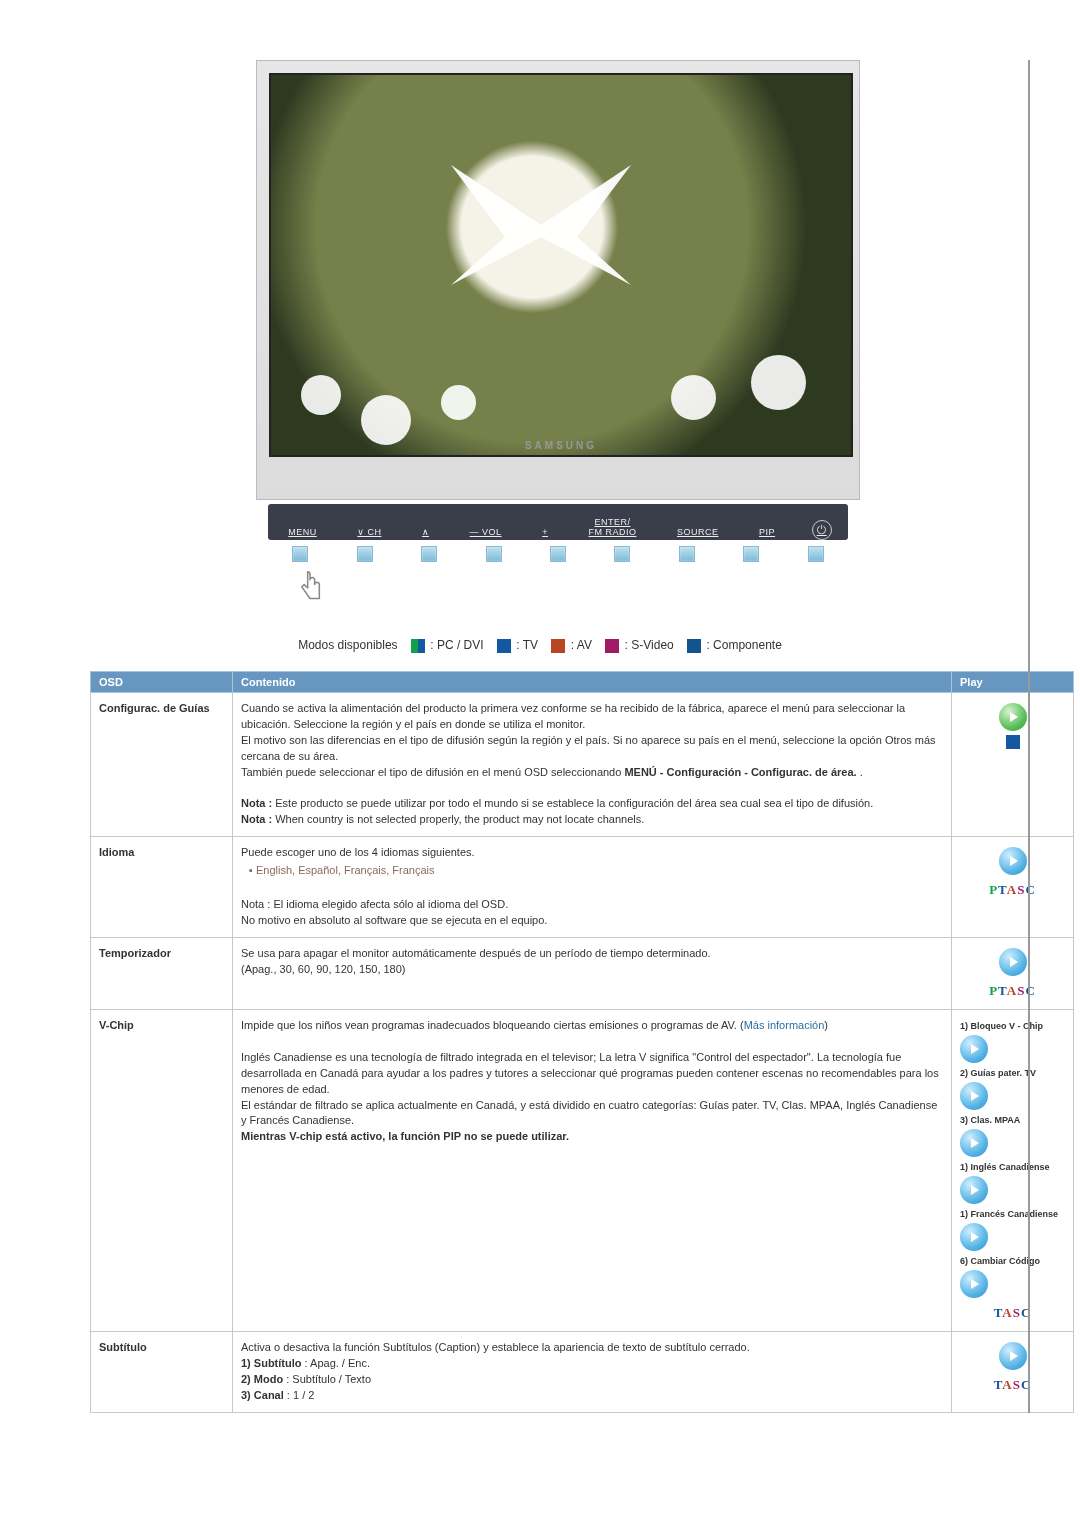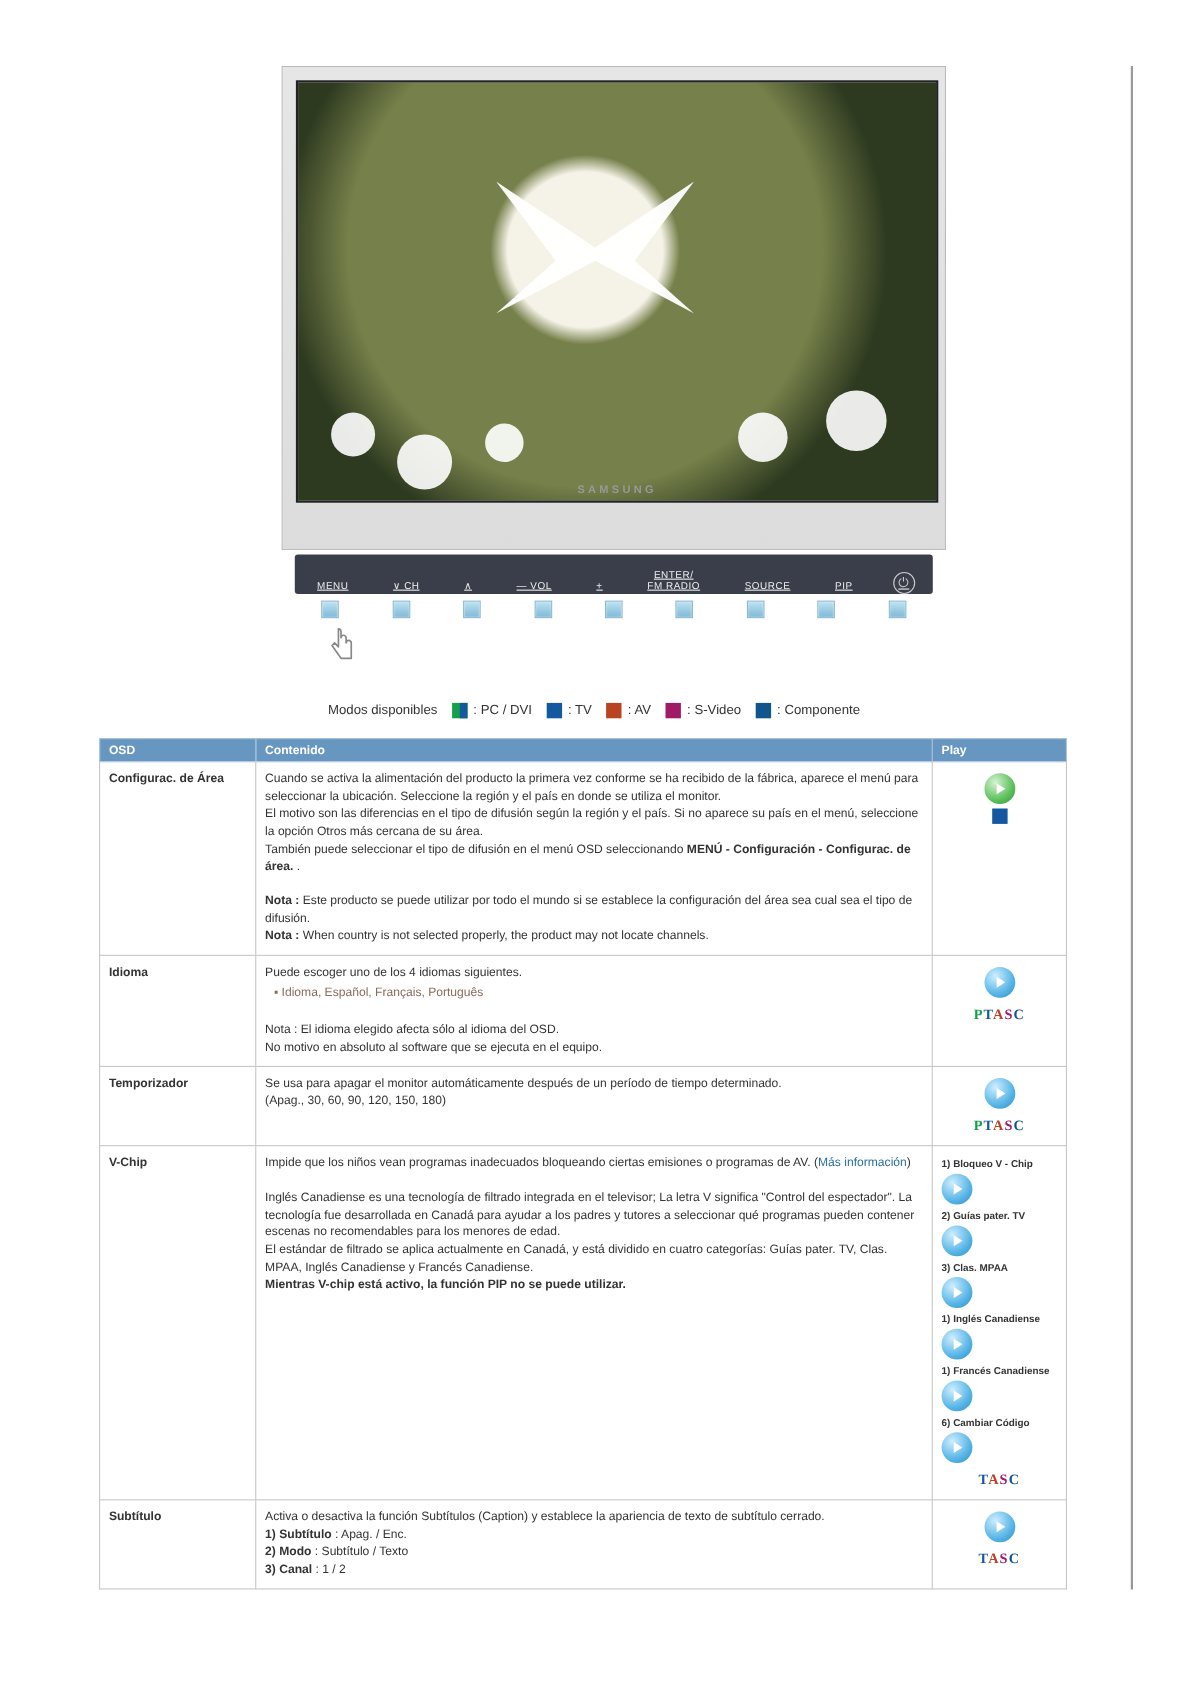--- a/index.html
+++ b/index.html
@@ -115,21 +115,21 @@
   .mode-chip.dual { background: #14a04a; }
   .mode-chip.dual::after { background:#1458a0; width:50%; left:50%; }
   .mc-p { color:#14a04a; }
   .mc-t { color:#1458a0; }
   .mc-a { color:#b84422; }
   .mc-s { color:#a01a66; }
   .mc-c { color:#12558d; }
 
   table.main {
     border-collapse: collapse;
-    width: 880px;
+    width: 984px;
     margin-left: 30px;
   }
   table.main th {
     background: #6797c1;
     color: #fff;
     font-size: 11px;
     text-align: left;
     padding: 4px 8px;
     border: 1px solid #a9c3db;
   }
@@ -234,21 +234,21 @@
 
 <table class="main">
   <tbody>
       <tr>
     <th class="col-osd">OSD</th>
     <th>Contenido</th>
     <th class="col-play">Play</th>
   </tr>
 
   <tr>
-    <td class="col-osd">Configurac. de Área</td>
+    <td class="col-osd">Configurac. de Guías</td>
     <td>
       <span>Cuando se activa la alimentación del producto la primera vez conforme se ha recibido de la fábrica, aparece el menú para seleccionar la ubicación. Seleccione la región y el país en donde se utiliza el monitor.</span><br>
       <span>El motivo son las diferencias en el tipo de difusión según la región y el país. Si no aparece su país en el menú, seleccione la opción Otros más cercana de su área.</span><br>
       <span>También puede seleccionar el tipo de difusión en el menú OSD seleccionando </span>
       <b>MENÚ - Configuración - Configurac. de área.</b>
       <span>.</span>
       <br><br>
       <b>Nota : </b>
       <span>Este producto se puede utilizar por todo el mundo si se establece la configuración del área sea cual sea el tipo de difusión.</span><br>
       <b>Nota : </b>
@@ -257,21 +257,21 @@
     <td class="col-play">
       <span class="play-btn dual"></span><br>
       <span class="mode-chip mc-t" style="margin:2px 0 0 0;"></span>
     </td>
   </tr>
 
   <tr>
     <td class="col-osd">Idioma</td>
     <td>
       <span>Puede escoger uno de los 4 idiomas siguientes.</span>
-      <div class="bullet-line" style="color:#8a6b5a;">Idioma, Español, Français, Português</div>
+      <div class="bullet-line" style="color:#8a6b5a;">English, Español, Français, Français</div>
       <br>
       <span>Nota : El idioma elegido afecta sólo al idioma del OSD.</span><br>
       <span>No motivo en absoluto al software que se ejecuta en el equipo.</span>
     </td>
     <td class="col-play">
       <span class="play-btn"></span>
       <span class="ptasc"><span class="P">P</span><span class="T">T</span><span class="A">A</span><span class="S">S</span><span class="C">C</span></span>
     </td>
   </tr>
 

